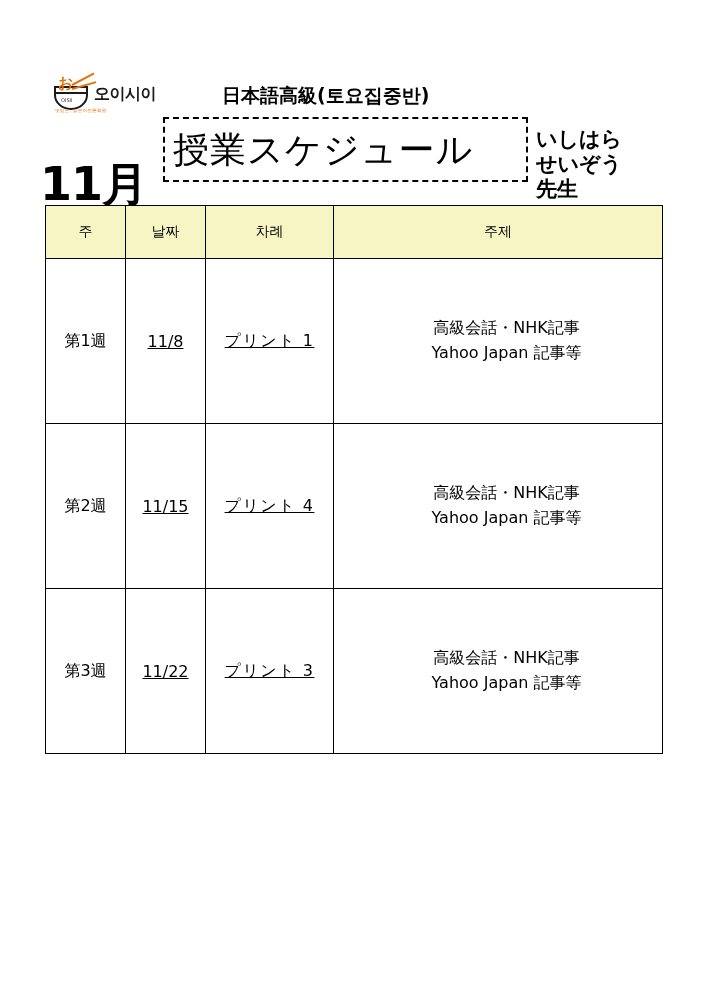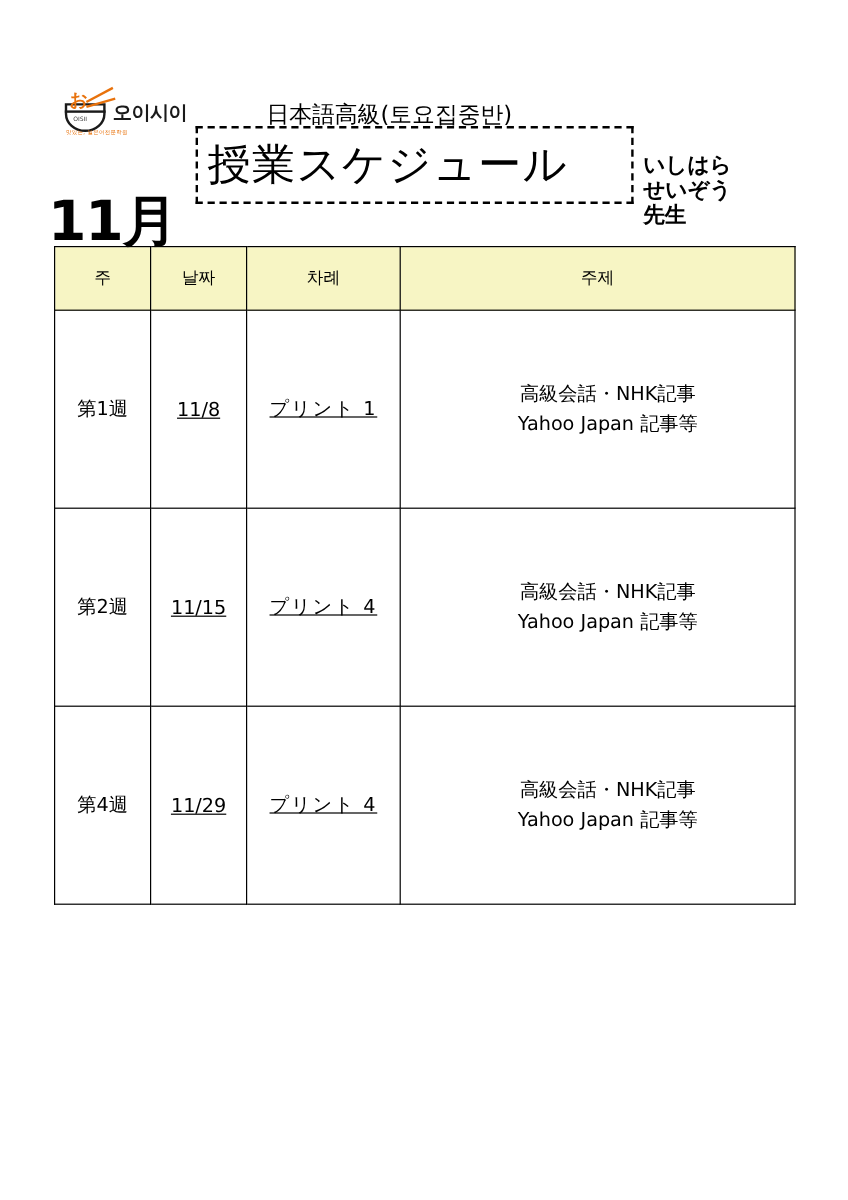--- a/index.html
+++ b/index.html
@@ -105,59 +105,60 @@
   }
 
   .course-title {
     position: absolute;
     left: 222px;
     top: 83px;
     font-size: 19px;
     font-family: "DejaVu Sans", sans-serif;
     letter-spacing: 0px;
     white-space: nowrap;
+    font-weight: bold;
   }
 
   .month {
     position: absolute;
     left: 40px;
     top: 125px;
     font-size: 46px;
     font-weight: bold;
     font-family: "DejaVu Sans", sans-serif;
     letter-spacing: -1px;
     line-height: 1;
     margin-top: 36px;
   }
 
   .schedule-box {
     position: absolute;
     left: 163px;
-    top: 105px;
+    top: 117px;
     width: 365px;
     height: 65px;
     border: 2.5px dashed #000000;
     box-sizing: border-box;
   }
   .schedule-box-text {
     position: absolute;
     left: 8px;
     top: 9px;
     font-size: 36px;
     font-family: "DejaVu Sans", sans-serif;
     letter-spacing: 1px;
     white-space: nowrap;
     line-height: 1.2;
   }
 
   .teacher {
     position: absolute;
     left: 536px;
     top: 127px;
-    font-size: 18px;
+    font-size: 21px;
     font-weight: bold;
     font-family: "DejaVu Sans", sans-serif;
     line-height: 1.18;
     white-space: nowrap;
   }
 
   
   .table-wrap {
     position: absolute;
     left: 45px;
@@ -268,23 +269,23 @@
         <tr>
           <td class="cell-week">第2週</td>
           <td class="cell-date">11/15</td>
           <td class="cell-order">プリント 4</td>
           <td class="cell-topic">
             <span class="topic-line">高級会話・NHK記事</span>
             <span class="topic-line">Yahoo Japan 記事等</span>
           </td>
         </tr>
         <tr>
-          <td class="cell-week">第4週</td>
-          <td class="cell-date">11/29</td>
-          <td class="cell-order">プリント 4</td>
+          <td class="cell-week">第3週</td>
+          <td class="cell-date">11/22</td>
+          <td class="cell-order">プリント 3</td>
           <td class="cell-topic">
             <span class="topic-line">高級会話・NHK記事</span>
             <span class="topic-line">Yahoo Japan 記事等</span>
           </td>
         </tr>
       </tbody>
     </table>
   </div>
 
 </div>

